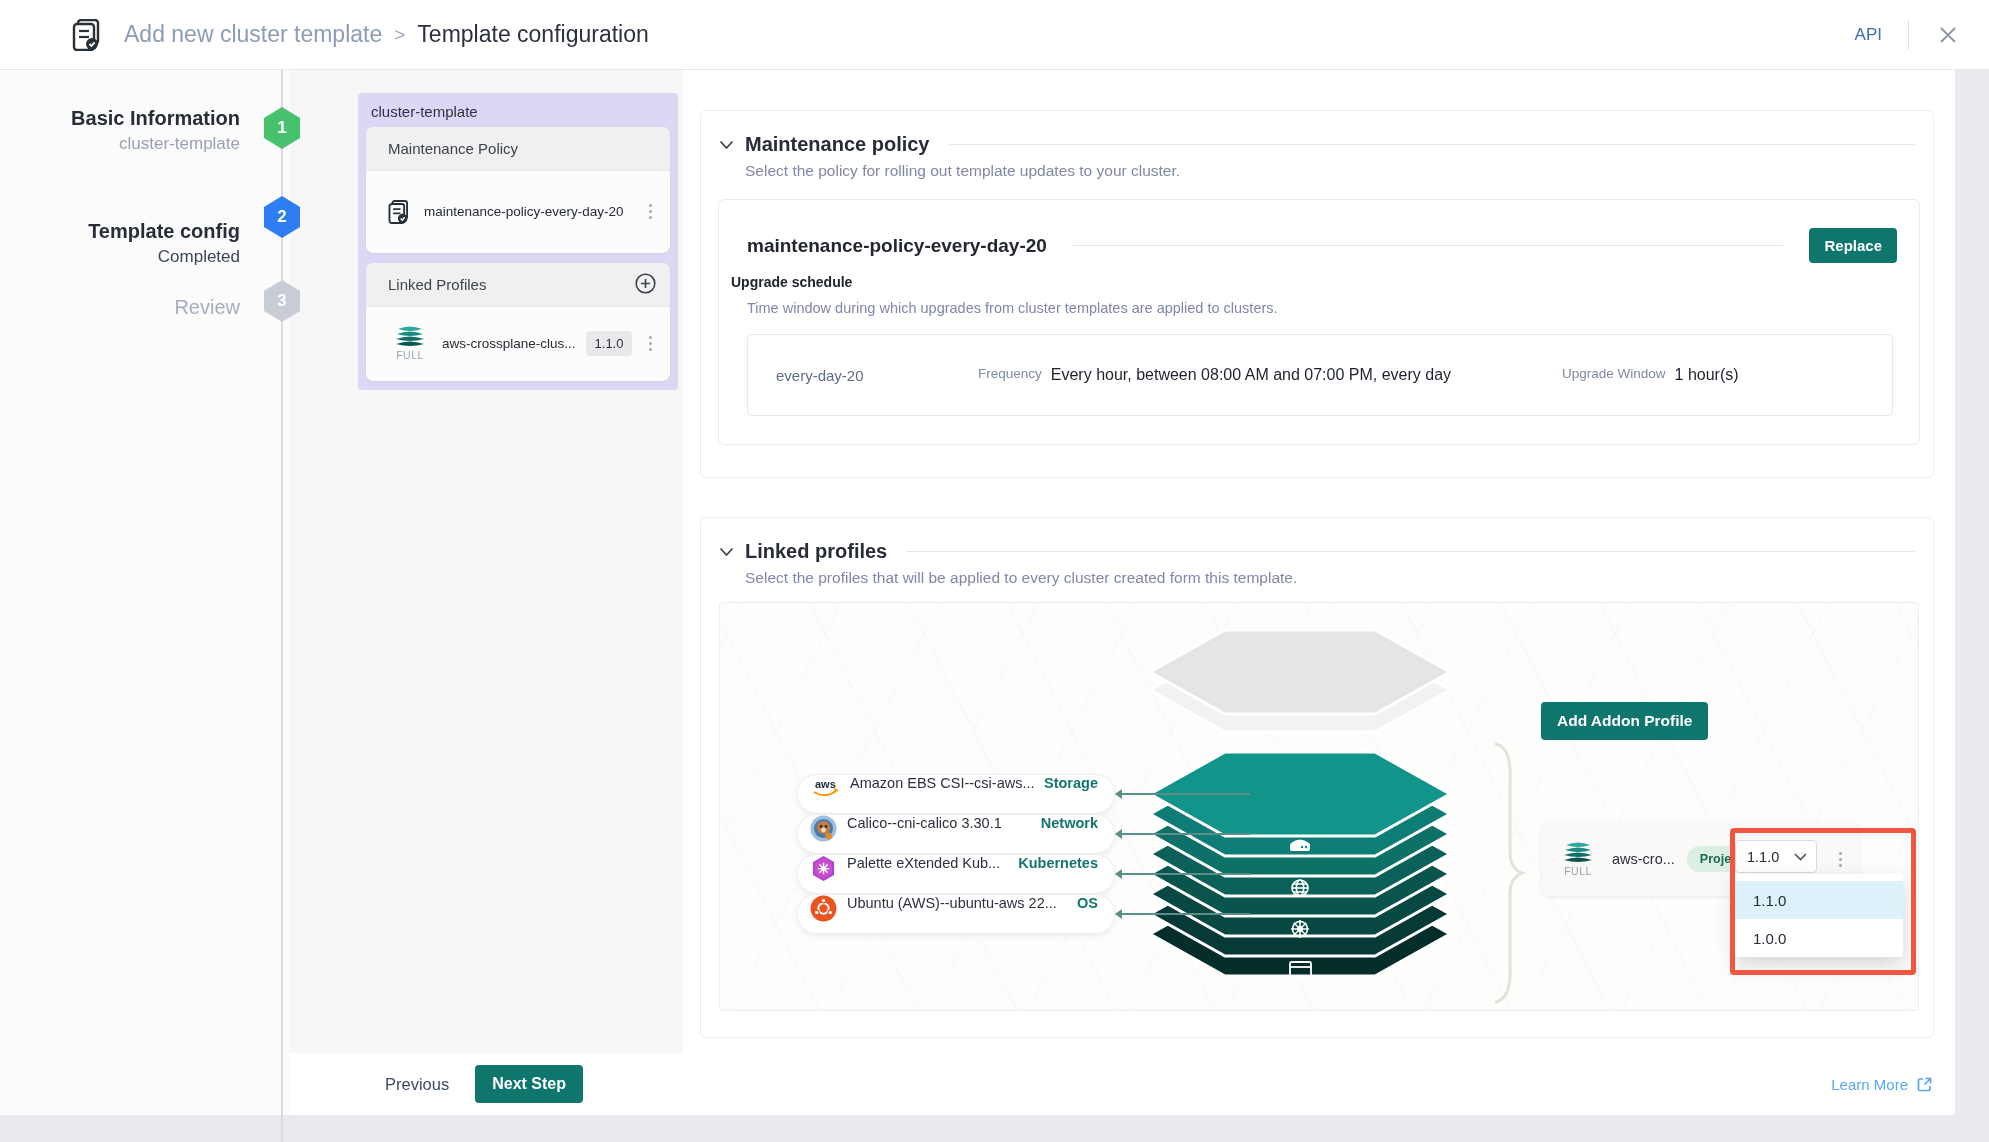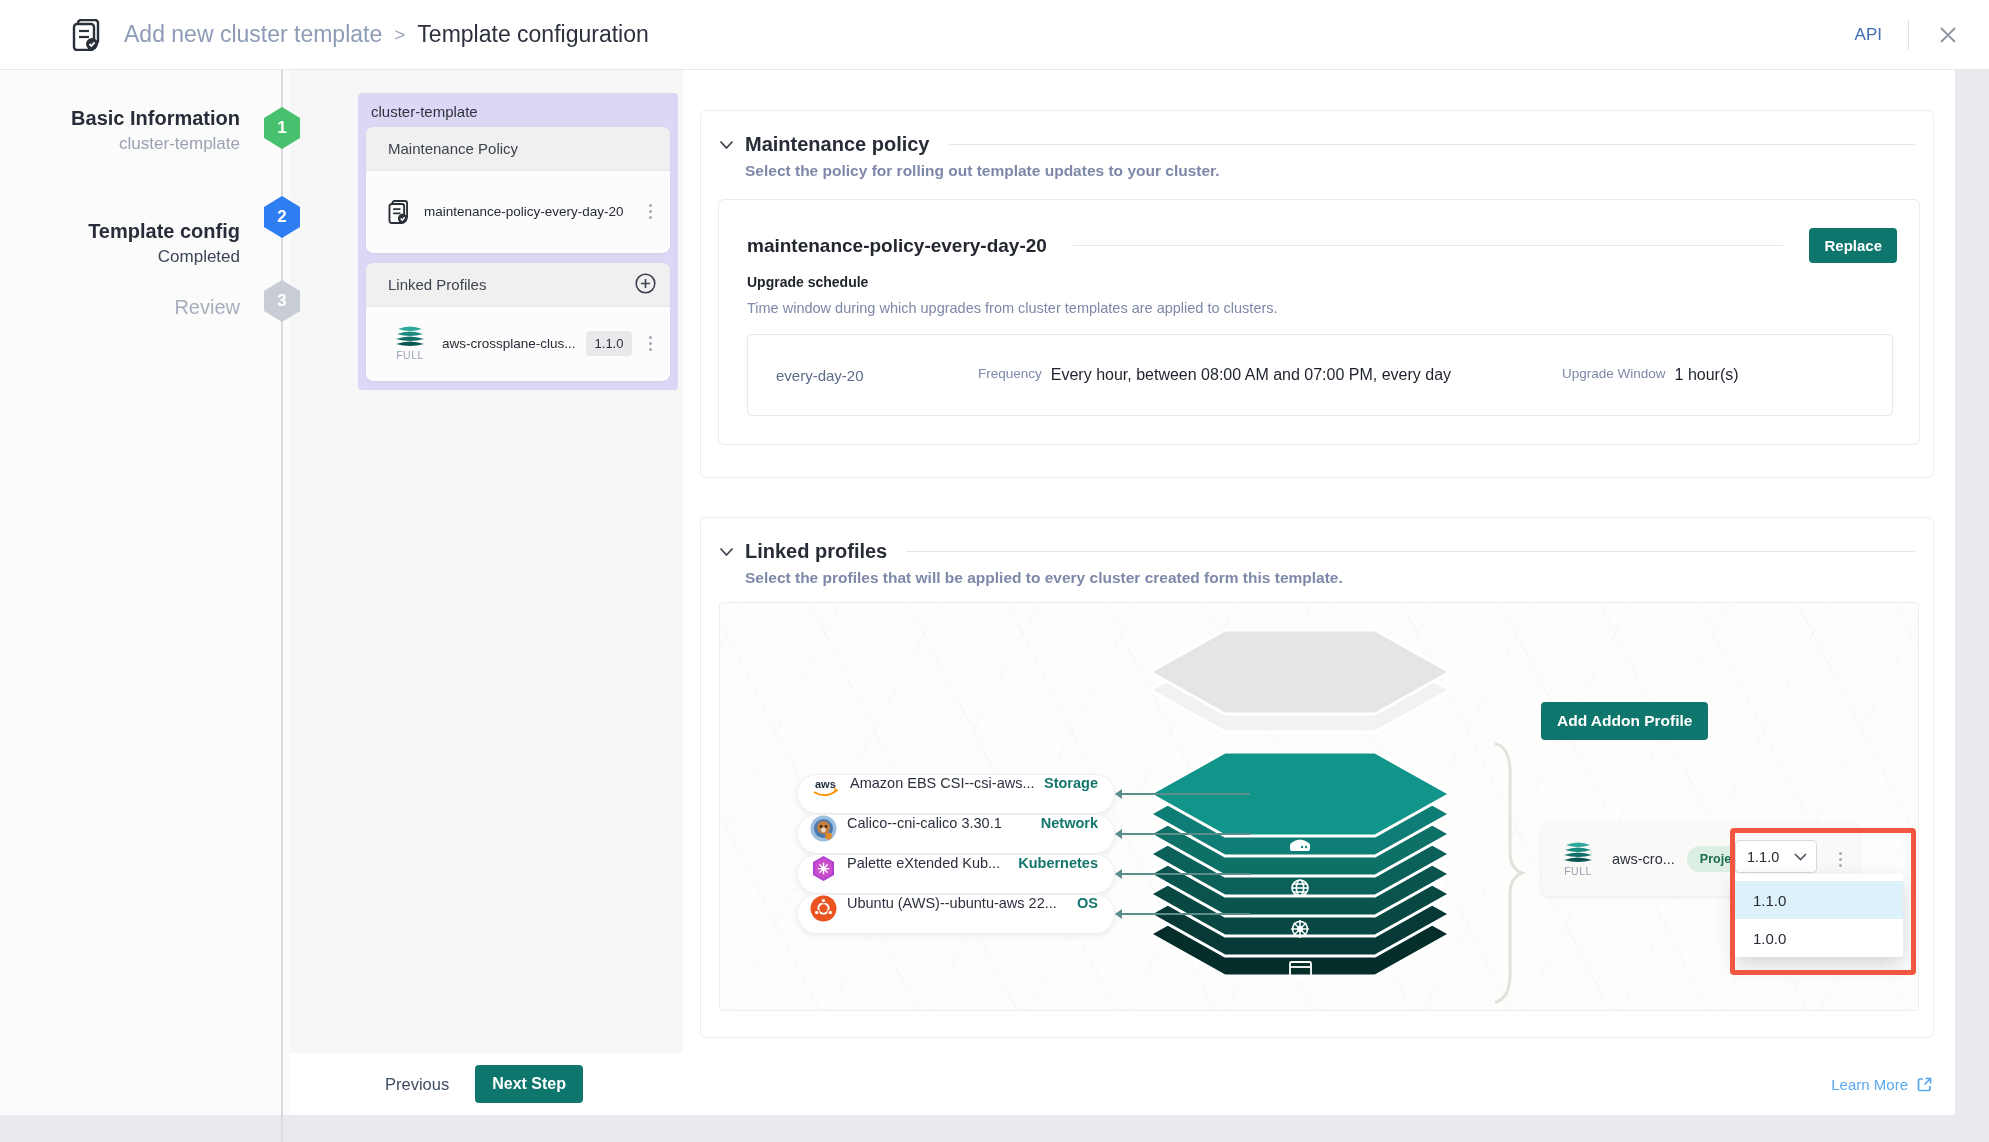--- a/index.html
+++ b/index.html
@@ -60,30 +60,30 @@
 
   .main-col{ position:absolute; left:683px; top:70px; width:1272px; height:983px; background:#ffffff; }
 
   
   .section{ position:absolute; left:17px; width:1234px; border:1px solid #ededf0; border-radius:6px; background:#fff; }
   .sec-maintenance{ top:40px; height:368px; }
   .sec-linked{ top:447px; height:521px; }
   .sec-hdr{ position:absolute; left:18px; right:18px; top:22px; display:flex; align-items:center; gap:11px; }
   .sec-title{ font-size:20px; font-weight:bold; color:#272c37; white-space:nowrap; }
   .sec-hdr-line{ flex:1; height:1px; background:#e5e6ea; margin-left:8px; }
-  .sec-sub{ position:absolute; left:44px; top:51px; font-size:15.5px; color:#7e89a9;font-weight:bold; }
+  .sec-sub{ position:absolute; left:44px; top:51px; font-size:15.5px; color:#7e89a9; }
   .chev{ cursor:pointer; display:flex; }
 
   .policy-card{ position:absolute; left:17px; top:88px; width:1202px; height:246px; border:1px solid #ebebee; border-radius:6px; background:#fff; }
   .policy-title-row{ position:absolute; left:28px; right:22px; top:28px; display:flex; align-items:center; }
   .policy-name{ font-size:19px; font-weight:bold; color:#22262f; white-space:nowrap; }
   .policy-line{ flex:1; height:1px; background:#e7e8ec; margin:0 26px; }
   .btn-teal{ background:#0f766e; color:#fff; border:none; border-radius:4px; font-family:inherit; font-weight:bold; cursor:pointer; }
   .replace-btn{ font-size:15px; padding:9px 15px; }
-  .sched-heading{ position:absolute; left:28px; top:74px; font-size:14px; font-weight:bold; color:#20242e; }
+  .sched-heading{ position:absolute; left:12px; top:74px; font-size:14px; font-weight:bold; color:#20242e; }
   .sched-desc{ position:absolute; left:28px; top:100px; font-size:14.5px; color:#7d88a8; }
   .sched-box{ position:absolute; left:28px; top:134px; width:1146px; height:82px; border:1px solid #e9e9ec; border-radius:4px; display:flex; align-items:center; }
   .sched-name{ width:230px; padding-left:28px; font-size:15px; color:#5d6b89; }
   .sched-col{ display:flex; flex-direction:row; gap:9px; }
   .sched-col.freq{ flex:1; }
   .sched-col.win{ width:330px; }
   .sched-label{ font-size:13.5px; color:#7e89a9; }
   .sched-value{ font-size:16px; color:#1d222d; }
 
   

